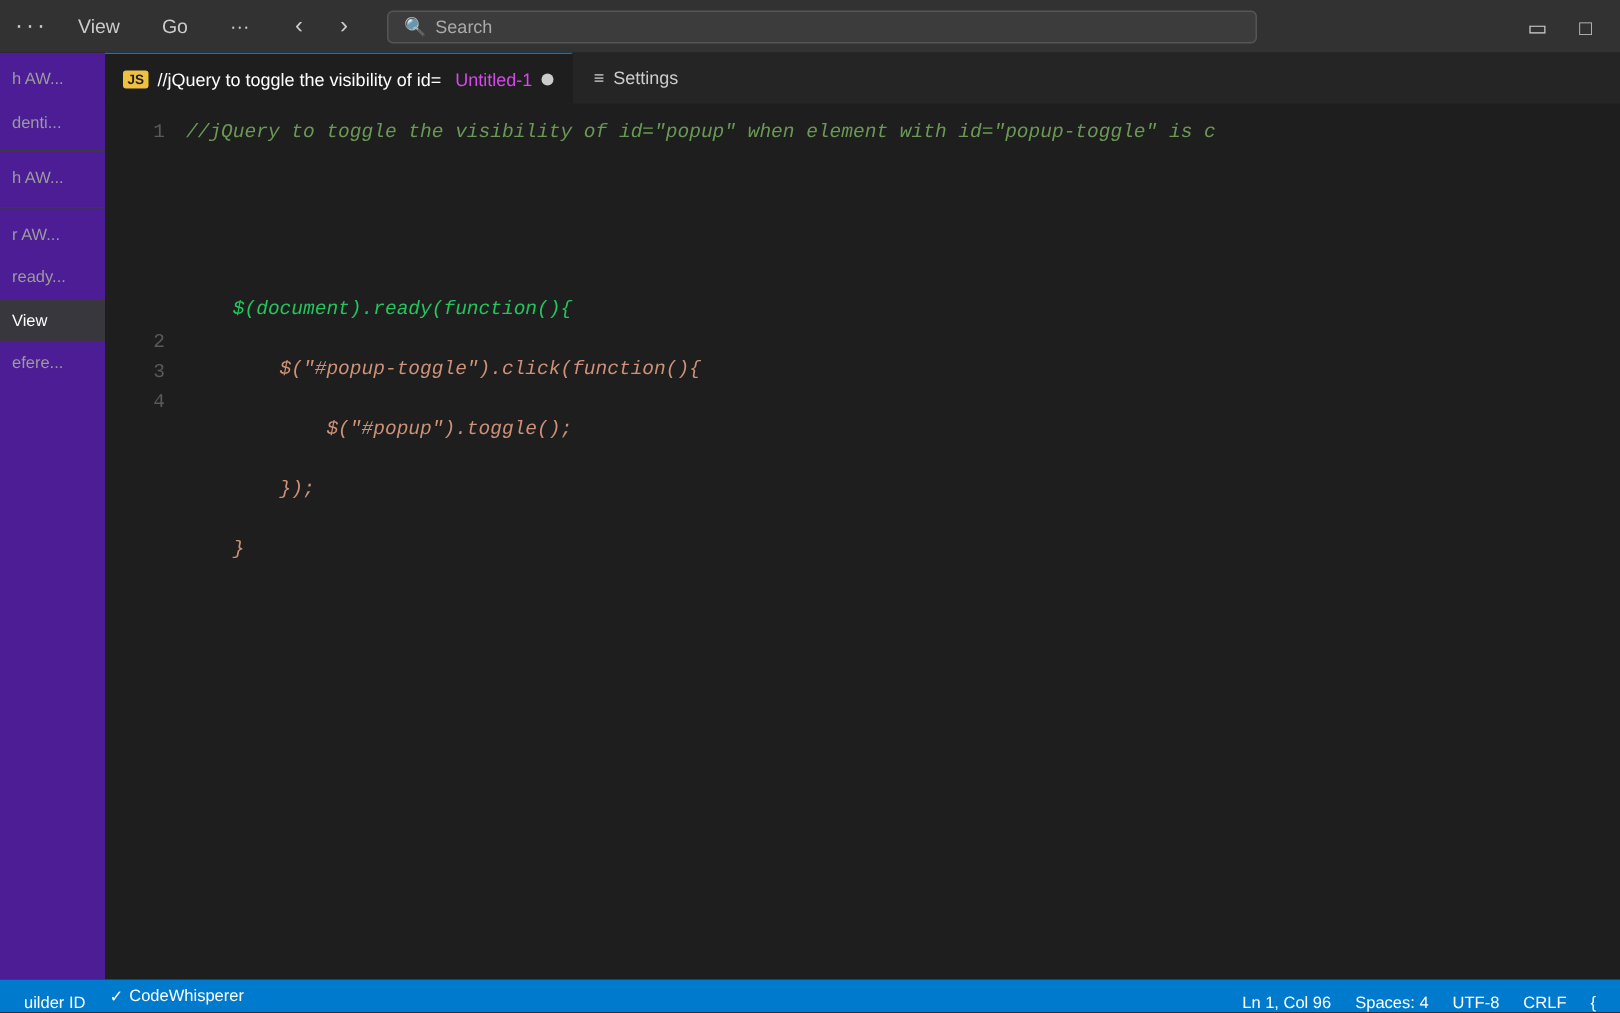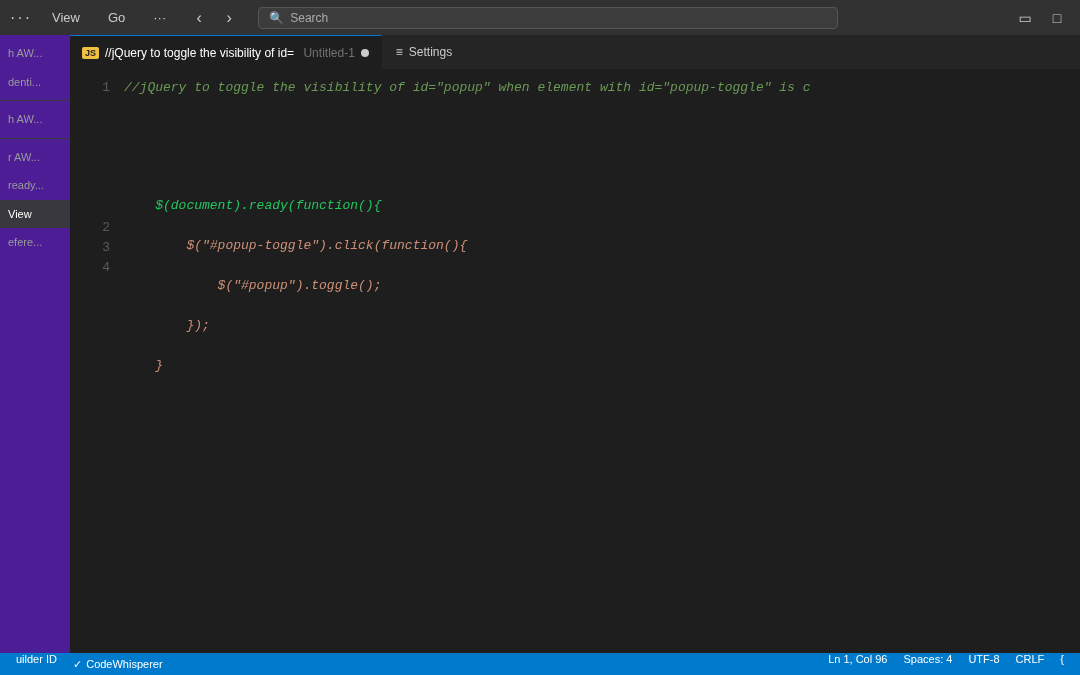--- a/index.html
+++ b/index.html
@@ -223,21 +223,21 @@
       padding: 0 8px;
       font-size: 11px;
       color: #fff;
       flex-shrink: 0;
       gap: 0;
     }
     .status-item {
       padding: 0 8px;
       height: 100%;
       display: flex;
-      align-items: flex-start;
+      align-items: flex-end;
       cursor: pointer;
       white-space: nowrap;
     }
     .status-spacer { flex: 1; }
     .status-check { display: flex; align-items: center; gap: 4px; }
   </style>
 </head>
 <body>
 
 <div class="titlebar">
@@ -275,21 +275,21 @@
     <div class="sidebar-item">efere...</div>
     <div class="sidebar-spacer"></div>
   </div>
 
   <div class="editor-area">
 
     <div class="tab-bar">
       <div class="tab active">
         <span class="tab-js-icon">JS</span>
         <span>//jQuery to toggle the visibility of id=&nbsp;</span>
-        <span style="color:#737373;">Untitled-1</span>
+        <span style="color:#d946ef;">Untitled-1</span>
         <span class="tab-dot"></span>
       </div>
       <div class="tab-settings">
         <span>≡</span>
         <span>Settings</span>
       </div>
     </div>
 
     <div class="editor-content">
       <div class="line-numbers">

